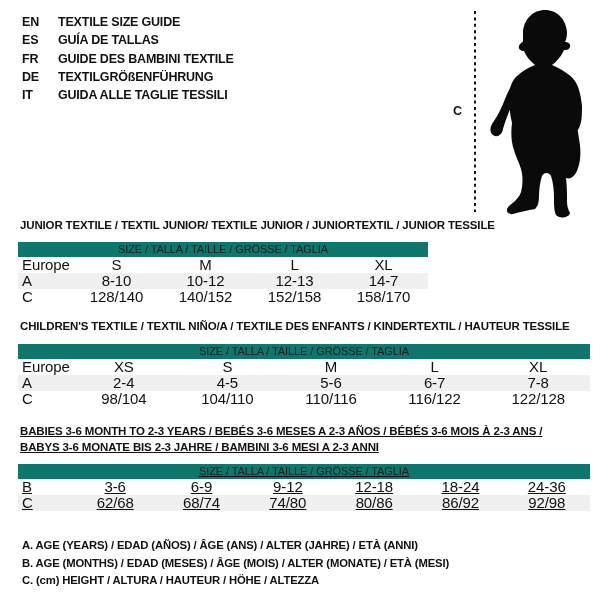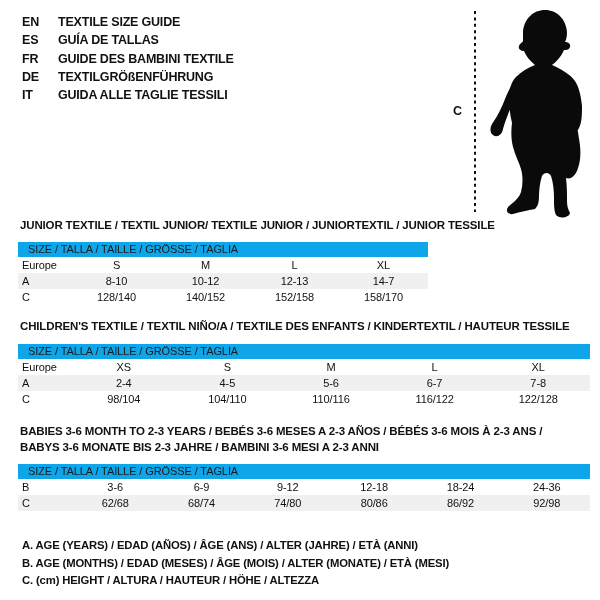--- a/index.html
+++ b/index.html
@@ -17,22 +17,22 @@
 
   
   .figure { position:absolute; left:450px; top:5px; width:148px; height:213px; }
   .figure .c-label { position:absolute; left:3px; top:99px; font-weight:700; font-size:12.5px; }
   .figure svg { position:absolute; left:18px; top:0; }
 
   
   .sec { position:absolute; left:18px; }
   .ttl { font-weight:700; font-size:11.5px; line-height:16px; letter-spacing:-0.15px; margin-left:2px; white-space:nowrap; }
   .tbl { width:100%; }
-  .bar { height:15px; line-height:15px; background:#0ea5e9; font-size:11px; padding-left:10px; color:#1b1b1b; letter-spacing:-0.1px; }
-  .trow { display:flex; height:16px; line-height:16px; font-size:11px; letter-spacing:-0.1px; }
+  .bar { height:15px; line-height:15px; background:#0f766e; font-size:11px; padding-left:0; color:#1b1b1b; letter-spacing:-0.1px;text-align:center; }
+  .trow { display:flex; height:16px; line-height:16px; font-size:15px; letter-spacing:-0.1px; }
   .trow.shaded { background:#f0f0f0; }
   .cell { flex:1 1 0; text-align:center; }
   .cell.label { flex:0 0 50px; text-align:left; padding-left:4px; }
 
   
   .legend { position:absolute; left:22px; top:537px; font-weight:700; font-size:11.3px; line-height:17.6px; letter-spacing:-0.15px; }
 </style>
 </head>
 <body>
 
@@ -146,21 +146,21 @@
           <div class="cell label">C</div>
           <div class="cell">98/104</div>
           <div class="cell">104/110</div>
           <div class="cell">110/116</div>
           <div class="cell">116/122</div>
           <div class="cell">122/128</div>
         </div>
       </div>
   </section>
 
-  <section class="sec" style="top:423px; width:572px;">
+  <section class="sec" style="top:423px; width:572px;text-decoration:underline;">
     <div class="ttl">BABIES 3-6 MONTH TO 2-3 YEARS / BEBÉS 3-6 MESES A 2-3 AÑOS / BÉBÉS 3-6 MOIS À 2-3 ANS /</div>
     <div class="ttl">BABYS 3-6 MONATE BIS 2-3 JAHRE / BAMBINI 3-6 MESI A 2-3 ANNI</div>
     <div class="tbl" style="margin-top:9px;">
         <div class="bar">SIZE / TALLA / TAILLE / GRÖSSE / TAGLIA</div>
         <div class="trow">
           <div class="cell label">B</div>
           <div class="cell">3-6</div>
           <div class="cell">6-9</div>
           <div class="cell">9-12</div>
           <div class="cell">12-18</div>

